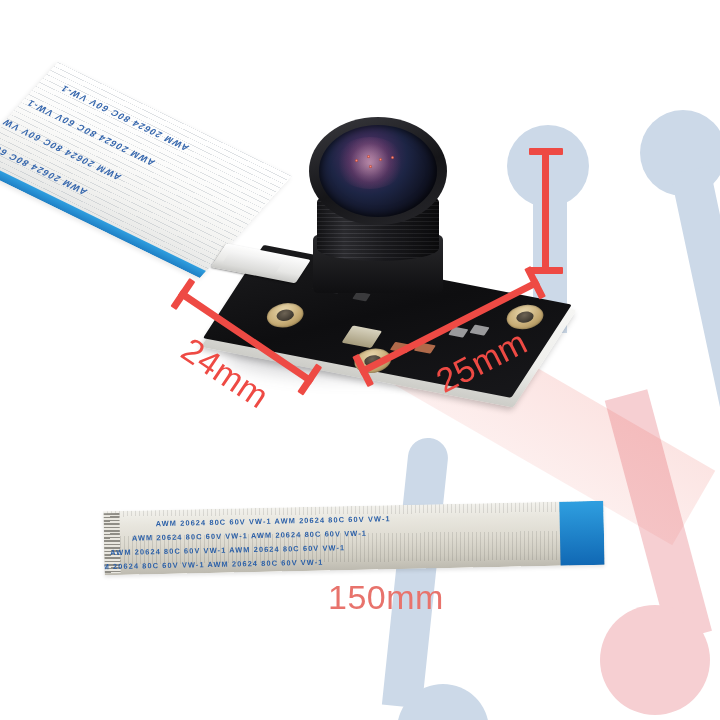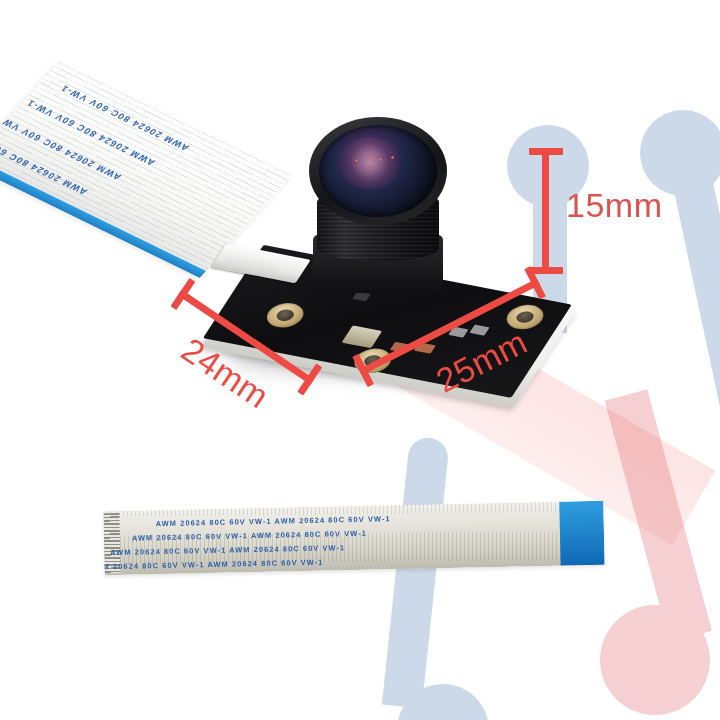--- a/index.html
+++ b/index.html
@@ -198,28 +198,28 @@
     <div class="cap e" style="background:#ee4a44;"></div>
   </div>
   <div class="dimlabel" style="left:430px;top:366px;font-size:34px;color:#ee4a44;
               transform:rotate(-27deg);transform-origin:0 0;">25mm</div>
 
   <div class="dimline" style="left:546px;top:148px;width:126px;transform:rotate(90deg);">
     <div class="bar" style="width:126px;background:#ee4a44;"></div>
     <div class="cap s" style="background:#ee4a44;"></div>
     <div class="cap e" style="background:#ee4a44;"></div>
   </div>
-  <div class="dimlabel" style="left:566px;top:186px;font-size:34px;color:#d9534f;">15mm</div>
 
   <div class="fcable" style="left:104px;top:506px;width:500px;height:64px;
               transform:rotate(-1.2deg);box-shadow:0 2px 4px rgba(0,0,0,.10);">
     <div class="body"></div>
     <div class="fingers"></div>
     <div class="tip" style="right:0;width:44px;background:linear-gradient(to bottom,#2f9fe0,#1068b4);"></div>
 
     <div class="prnt" style="top:9px;left:52px;">AWM  20624  80C  60V  VW-1    AWM  20624  80C  60V  VW-1</div>
     <div class="prnt" style="top:23px;left:28px;">AWM  20624  80C  60V  VW-1    AWM  20624  80C  60V  VW-1</div>
     <div class="prnt" style="top:37px;left:6px;">AWM  20624  80C  60V  VW-1    AWM  20624  80C  60V  VW-1</div>
     <div class="prnt" style="top:51px;left:-16px;">AWM  20624  80C  60V  VW-1    AWM  20624  80C  60V  VW-1</div>
   </div>
 
+  <div class="dimlabel" style="left:328px;top:578px;font-size:34px;color:#e8736c;">150mm</div>
 
 </div>
 
 </body></html>

